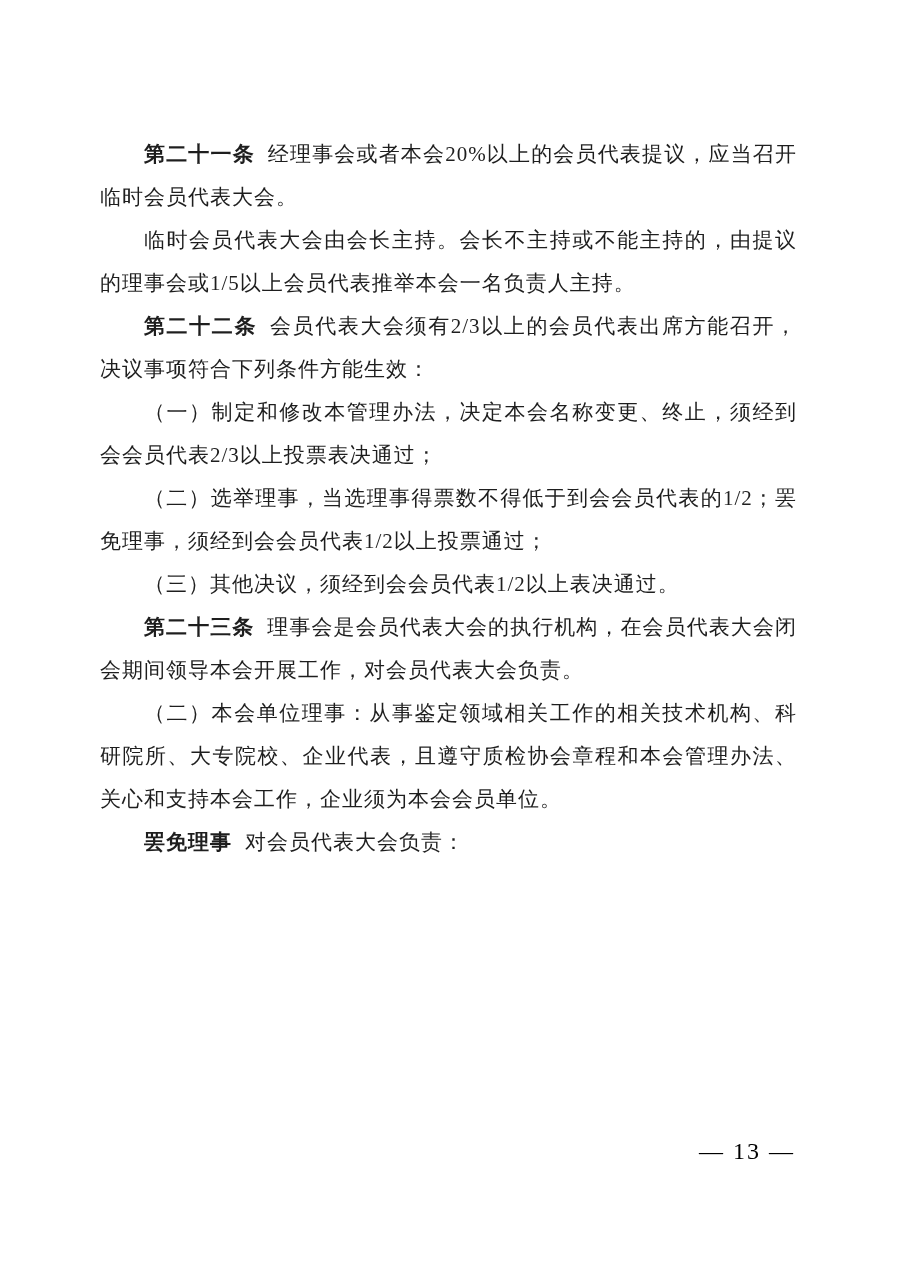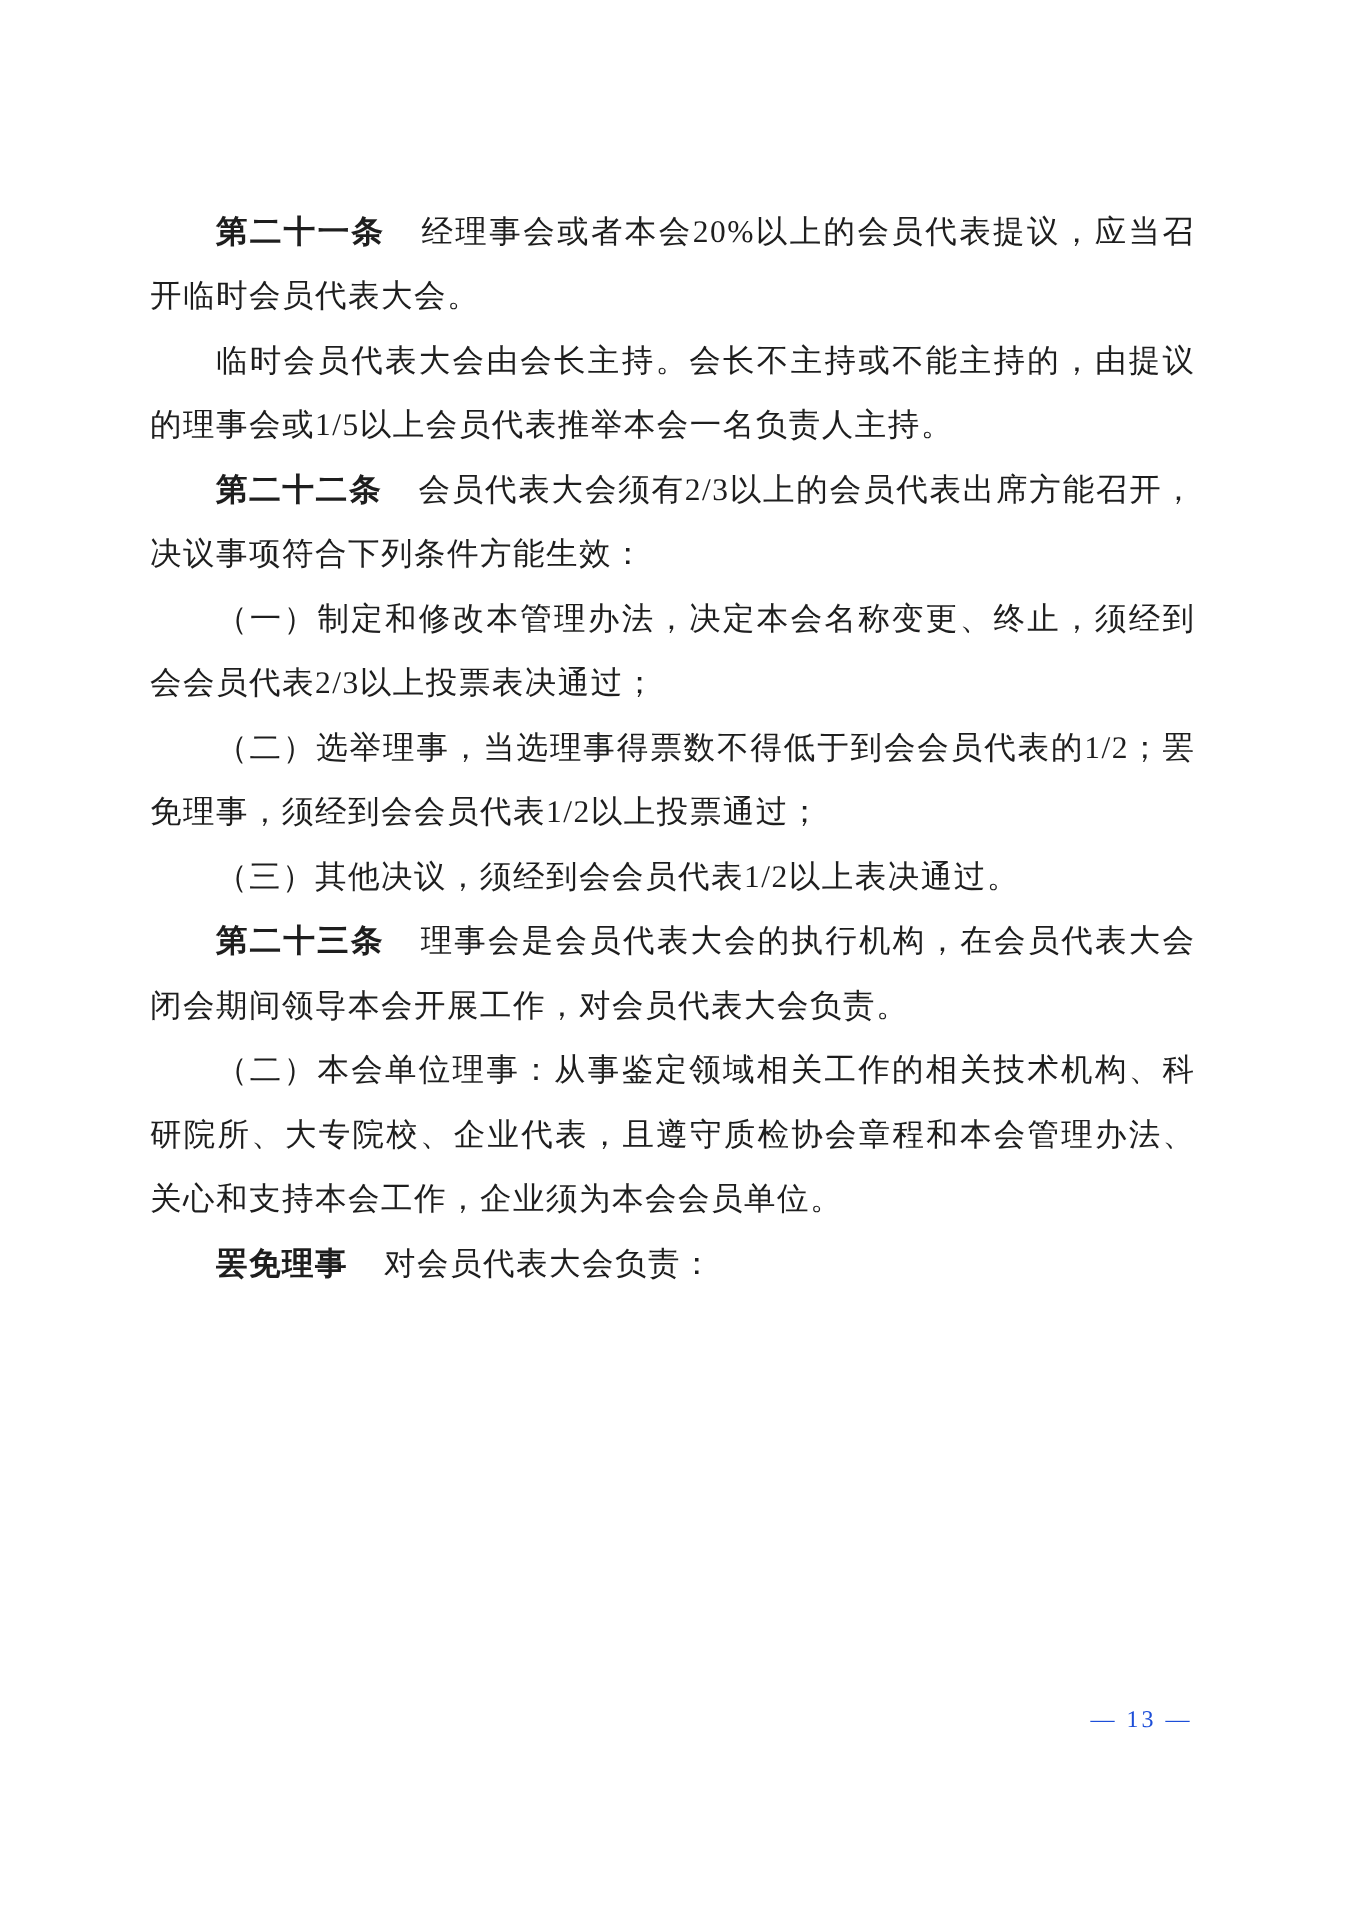--- a/index.html
+++ b/index.html
@@ -26,39 +26,39 @@
     text-align: justify;
     letter-spacing: 1px;
   }
   p.para {
     margin: 0;
     padding: 0;
     text-indent: 44px;
   }
   .term {
     font-weight: bold;
-    margin-right: 24px;
+    margin-right: 13px;
   }
   .section-heading {
     margin: 0;
     padding: 0;
     text-indent: 0;
     text-align: center;
     font-weight: bold;
     font-size: 23px;
     line-height: 43px;
     letter-spacing: 2px;
   }
   .footer {
     position: absolute;
     top: 1138px;
     right: 105px;
-    font-size: 16px;
+    font-size: 24px;
     letter-spacing: 2px;
-    color: #1d4ed8;
+    color: #000000;
   }
 </style>
 </head>
 <body>
 
 <div class="page">
   <div class="content">
 
     <p class="para"><span class="term">第二十一条</span><span class="ptext">经理事会或者本会20%以上的会员代表提议，应当召开临时会员代表大会。</span></p>
 

